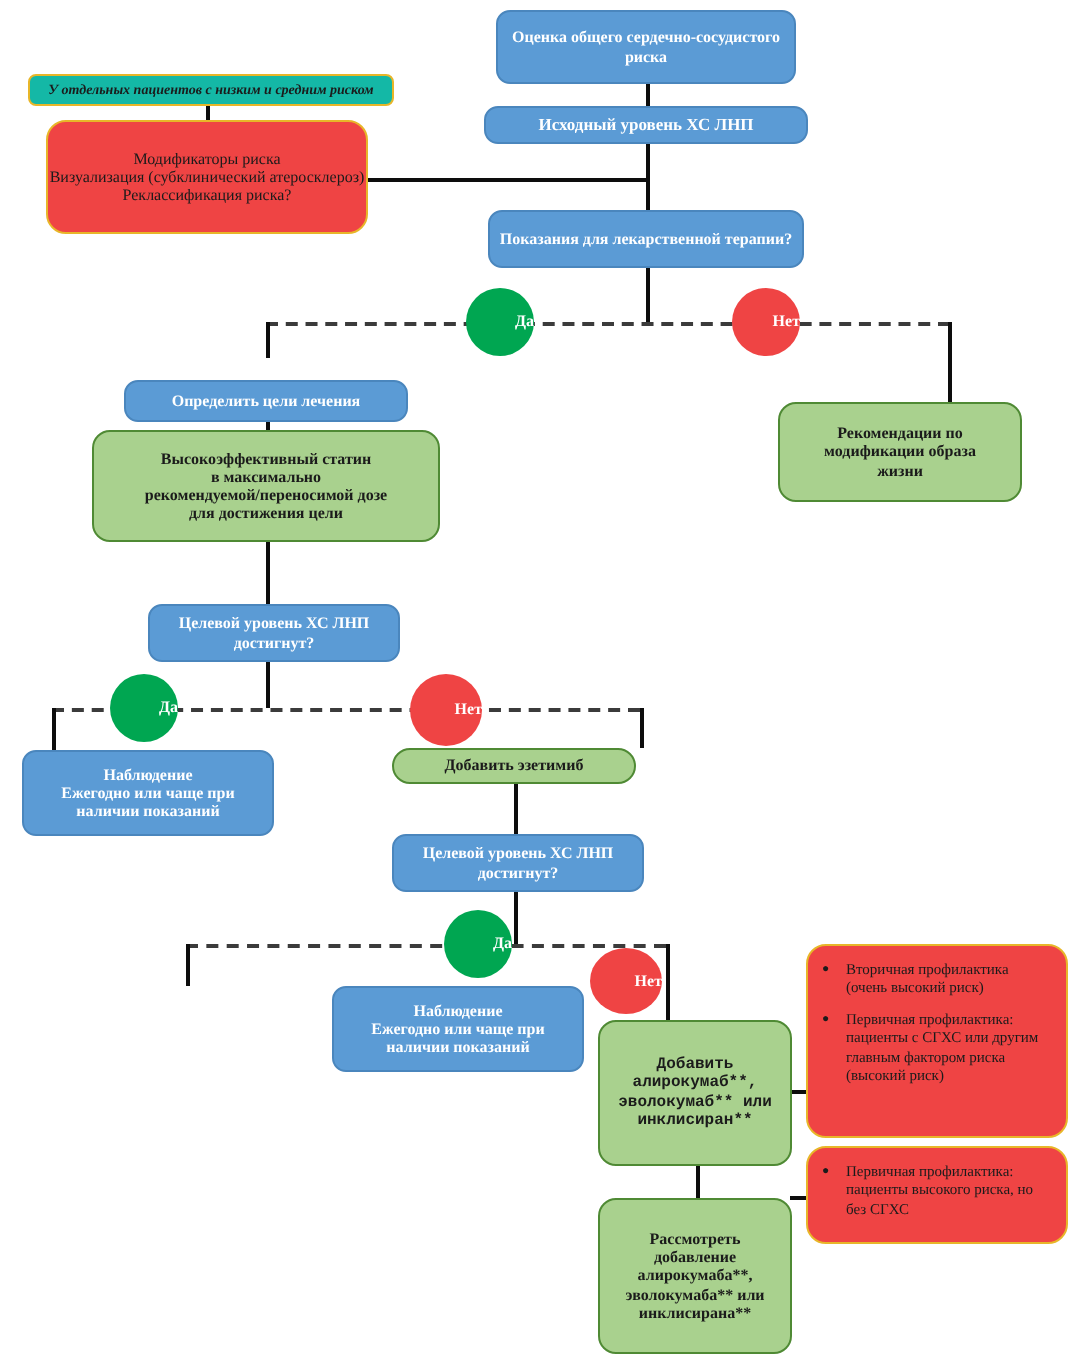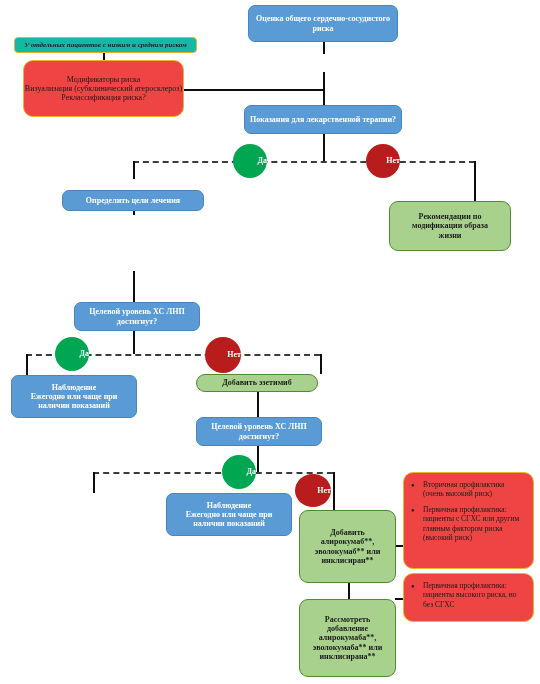--- a/index.html
+++ b/index.html
@@ -70,21 +70,21 @@
   }
   
   .circle {
     border-radius: 50%;
     color: #ffffff;
     font-weight: bold;
     z-index: 4;
     text-align: right;
   }
   .circle.yes { background: #00a651; }
-  .circle.no  { background: #b91c1c; }
+  .circle.no  { background: #ef4444; }
 
   
   .ln {
     position: absolute;
     background: #0d0d0d;
     z-index: 1;
   }
   .lnv { width: 1.6px; }
   .lnh { height: 1.6px; }
   .dash-h {
@@ -170,20 +170,23 @@
   <div class="ln lnh" style="left:395px; top:598px; width:8px;"></div>
 
   <div class="node blue" style="left:248px; top:5px; width:150px; height:37px; font-size:8px;">
     <span class="txt">Оценка общего сердечно-сосудистого риска</span>
   </div>
 
   <div class="node cream-thin" style="left:14px; top:37px; width:183px; height:16px; font-size:7px;">
     <span class="txt">У отдельных пациентов с низким и средним риском</span>
   </div>
 
+  <div class="node blue" style="left:242px; top:53px; width:162px; height:19px; font-size:8.5px;">
+    <span class="txt">Исходный уровень ХС ЛНП</span>
+  </div>
 
   <div class="node cream" style="left:23px; top:60px; width:161px; height:57px; font-size:8px;">
     <span class="txt">Модификаторы риска
 Визуализация (субклинический атеросклероз)
 Реклассификация риска?</span>
   </div>
 
   <div class="node blue" style="left:244px; top:105px; width:158px; height:29px; font-size:8px;">
     <span class="txt">Показания для лекарственной терапии?</span>
   </div>
@@ -193,20 +196,26 @@
   </div>
 
   <div class="node circle no" style="left:366px; top:144px; width:34px; height:34px; font-size:8px;">
     <span class="txt">Нет</span>
   </div>
 
   <div class="node blue" style="left:62px; top:179px; width:142px; height:21px; font-size:8px;margin-top:11px;">
     <span class="txt">Определить цели лечения</span>
   </div>
 
+  <div class="node green" style="left:46px; top:215px; width:174px; height:56px; font-size:8px;">
+    <span class="txt">Высокоэффективный статин
+в максимально
+рекомендуемой/переносимой дозе
+для достижения цели</span>
+  </div>
 
   <div class="node green" style="left:389px; top:201px; width:122px; height:50px; font-size:8px;">
     <span class="txt">Рекомендации по
 модификации образа
 жизни</span>
   </div>
 
   <div class="node blue" style="left:74px; top:302px; width:126px; height:29px; font-size:8px;">
     <span class="txt">Целевой уровень ХС ЛНП
 достигнут?</span>
@@ -242,21 +251,21 @@
   <div class="node circle no" style="left:295px; top:474px; width:36px; height:33px; font-size:8px;">
     <span class="txt">Нет</span>
   </div>
 
   <div class="node blue" style="left:166px; top:493px; width:126px; height:43px; font-size:8px;">
     <span class="txt">Наблюдение
 Ежегодно или чаще при
 наличии показаний</span>
   </div>
 
-  <div class="node green" style="left:299px; top:510px; width:97px; height:73px; font-size:8px;">
+  <div class="node green" style="left:299px; top:510px; width:97px; height:73px; font-size:8px;font-family:Liberation Mono, monospace;">
     <span class="txt">Добавить
 алирокумаб**,
 эволокумаб** или
 инклисиран**</span>
   </div>
 
   <div class="node cream" style="left:403px; top:472px; width:131px; height:97px; font-size:7.5px; align-items:flex-start;">
     <span class="bullets">
       <ul>
         <li>Вторичная профилактика (очень высокий риск)</li>

